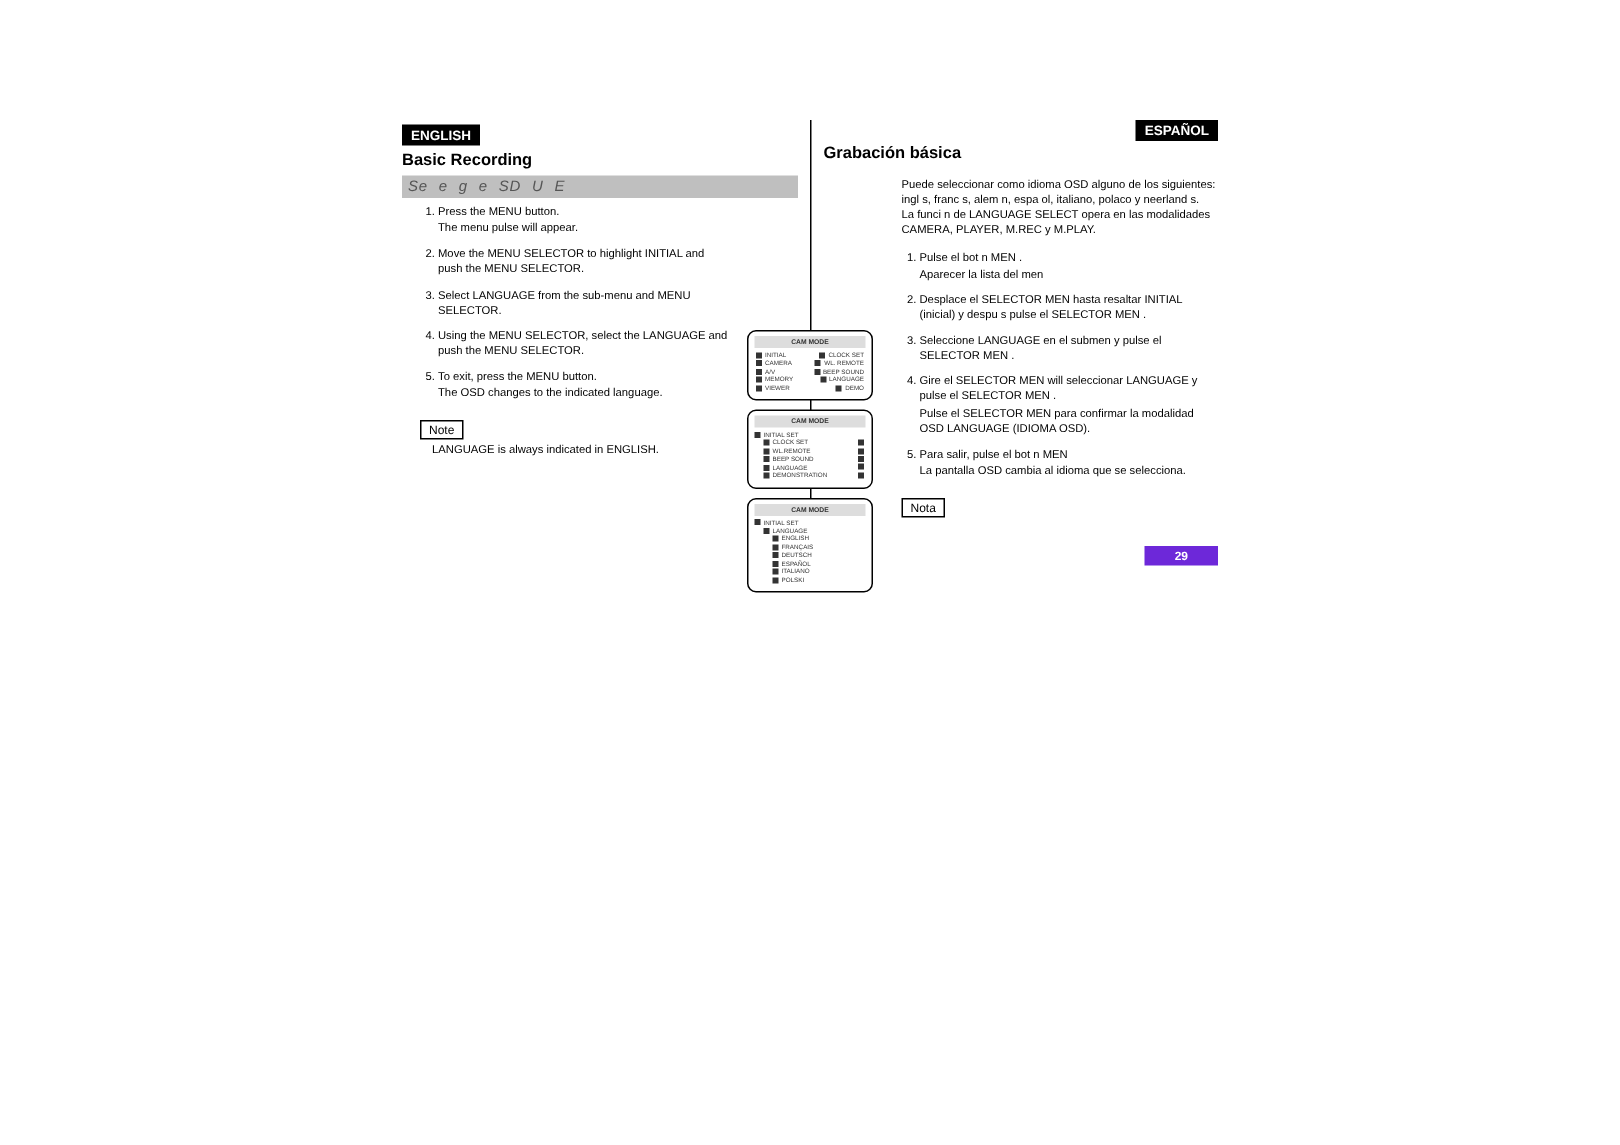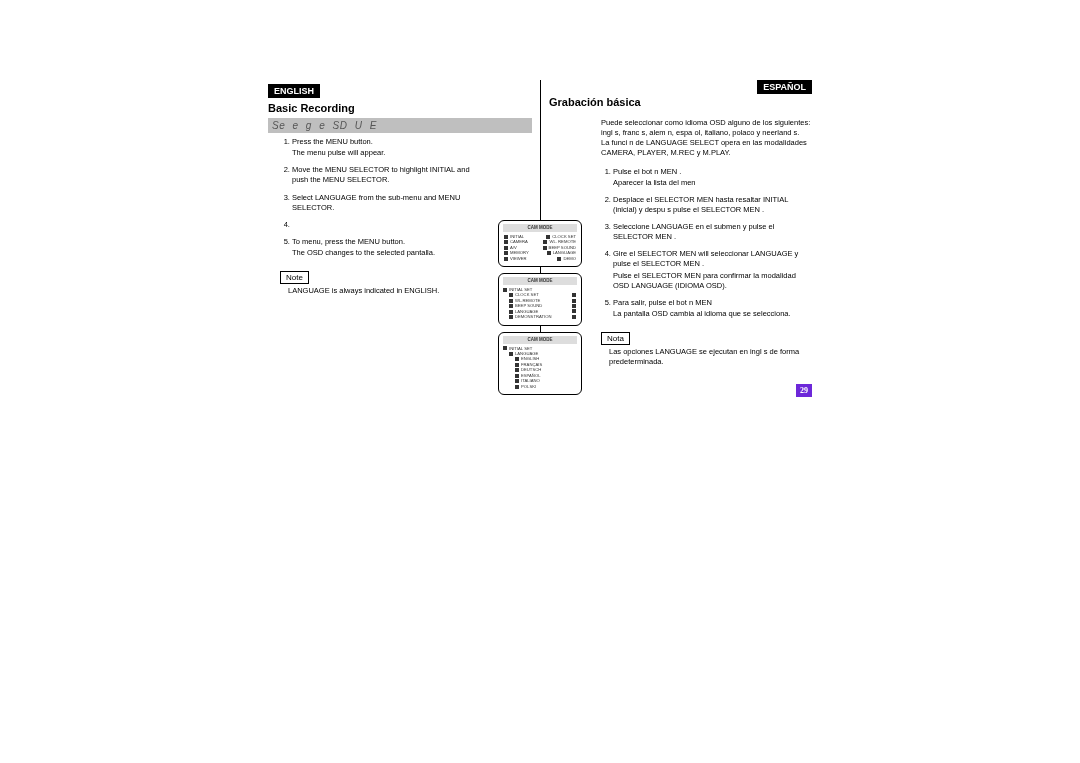--- a/index.html
+++ b/index.html
@@ -95,62 +95,60 @@
   .fig .rbox{ display:inline-block; width:4px; height:4px; background:#333;}
   .fig .indent{ padding-left:6px;}
   .pagenum {
     position: absolute;
     right: 0;
     bottom: -30px;
     background:#6d28d9;
     color:#fff;
     font-weight:bold;
     font-size: 8px;
-    padding: 2px 4px;
-    font-family: Liberation Serif, serif;
+    padding: 2px 20px;
   }
   .col.left .body { padding-right: 46px; }
   .col.right .body { padding-left: 40px; }
 </style>
 </head>
 <body>
 
 <div class="page">
 
   <div class="col left">
     <span class="lang-tag">ENGLISH</span>
     <div class="title">Basic Recording</div>
     <div class="subtitle">Se e    g   e  SD     U  E</div>
     <div class="body">
       <ol class="steps">
         <li><span>Press the MENU button.</span><span class="sub">The menu pulse will appear.</span></li>
         <li><span>Move the MENU SELECTOR to highlight INITIAL and push the MENU SELECTOR.</span></li>
         <li><span>Select LANGUAGE from the sub-menu and MENU SELECTOR.</span></li>
-        <li></li>
-        <li><span>To menu, press the MENU button.</span><span class="sub">The OSD changes to the selected pantalla.</span></li>
+        <li><span>Using the MENU SELECTOR, select the LANGUAGE and push the MENU SELECTOR.</span></li>
+        <li><span>To exit, press the MENU button.</span><span class="sub">The OSD changes to the indicated language.</span></li>
       </ol>
       <div class="note-label">Note</div>
       <div class="note-text">LANGUAGE  is always indicated in ENGLISH.</div>
     </div>
   </div>
 
   <div class="col right">
     <span class="lang-tag right-tag">ESPAÑOL</span>
     <div class="title">Grabación básica</div>
     <div class="body">
       <div class="intro">Puede seleccionar como idioma OSD alguno de los siguientes: ingl s, franc s, alem n, espa ol, italiano, polaco y neerland s.<br>La funci n de LANGUAGE SELECT opera en las modalidades CAMERA, PLAYER, M.REC y M.PLAY.</div>
       <ol class="steps">
         <li><span>Pulse el bot n MEN .</span><span class="sub">Aparecer  la lista del men</span></li>
         <li><span>Desplace el SELECTOR MEN  hasta resaltar INITIAL (inicial) y despu s pulse el SELECTOR MEN .</span></li>
         <li><span>Seleccione LANGUAGE en el submen  y pulse el SELECTOR MEN .</span></li>
         <li><span>Gire el SELECTOR MEN  will seleccionar LANGUAGE y pulse el SELECTOR MEN .</span><span class="sub">Pulse el SELECTOR MEN  para confirmar la modalidad OSD LANGUAGE (IDIOMA OSD).</span></li>
         <li><span>Para salir, pulse el bot n MEN</span><span class="sub">La pantalla OSD cambia al idioma que se selecciona.</span></li>
       </ol>
       <div class="note-label">Nota</div>
-      <div class="note-text">Las opciones  LANGUAGE  se ejecutan en ingl s de forma predeterminada.</div>
     </div>
   </div>
 
   <div class="figures">
     <div class="fig">
       <div class="hdr">CAM MODE</div>
       <div class="row">
           <span><span class="box"></span><span>INITIAL</span></span>
           <span><span class="box"></span><span>CLOCK SET</span></span>
         </div>

